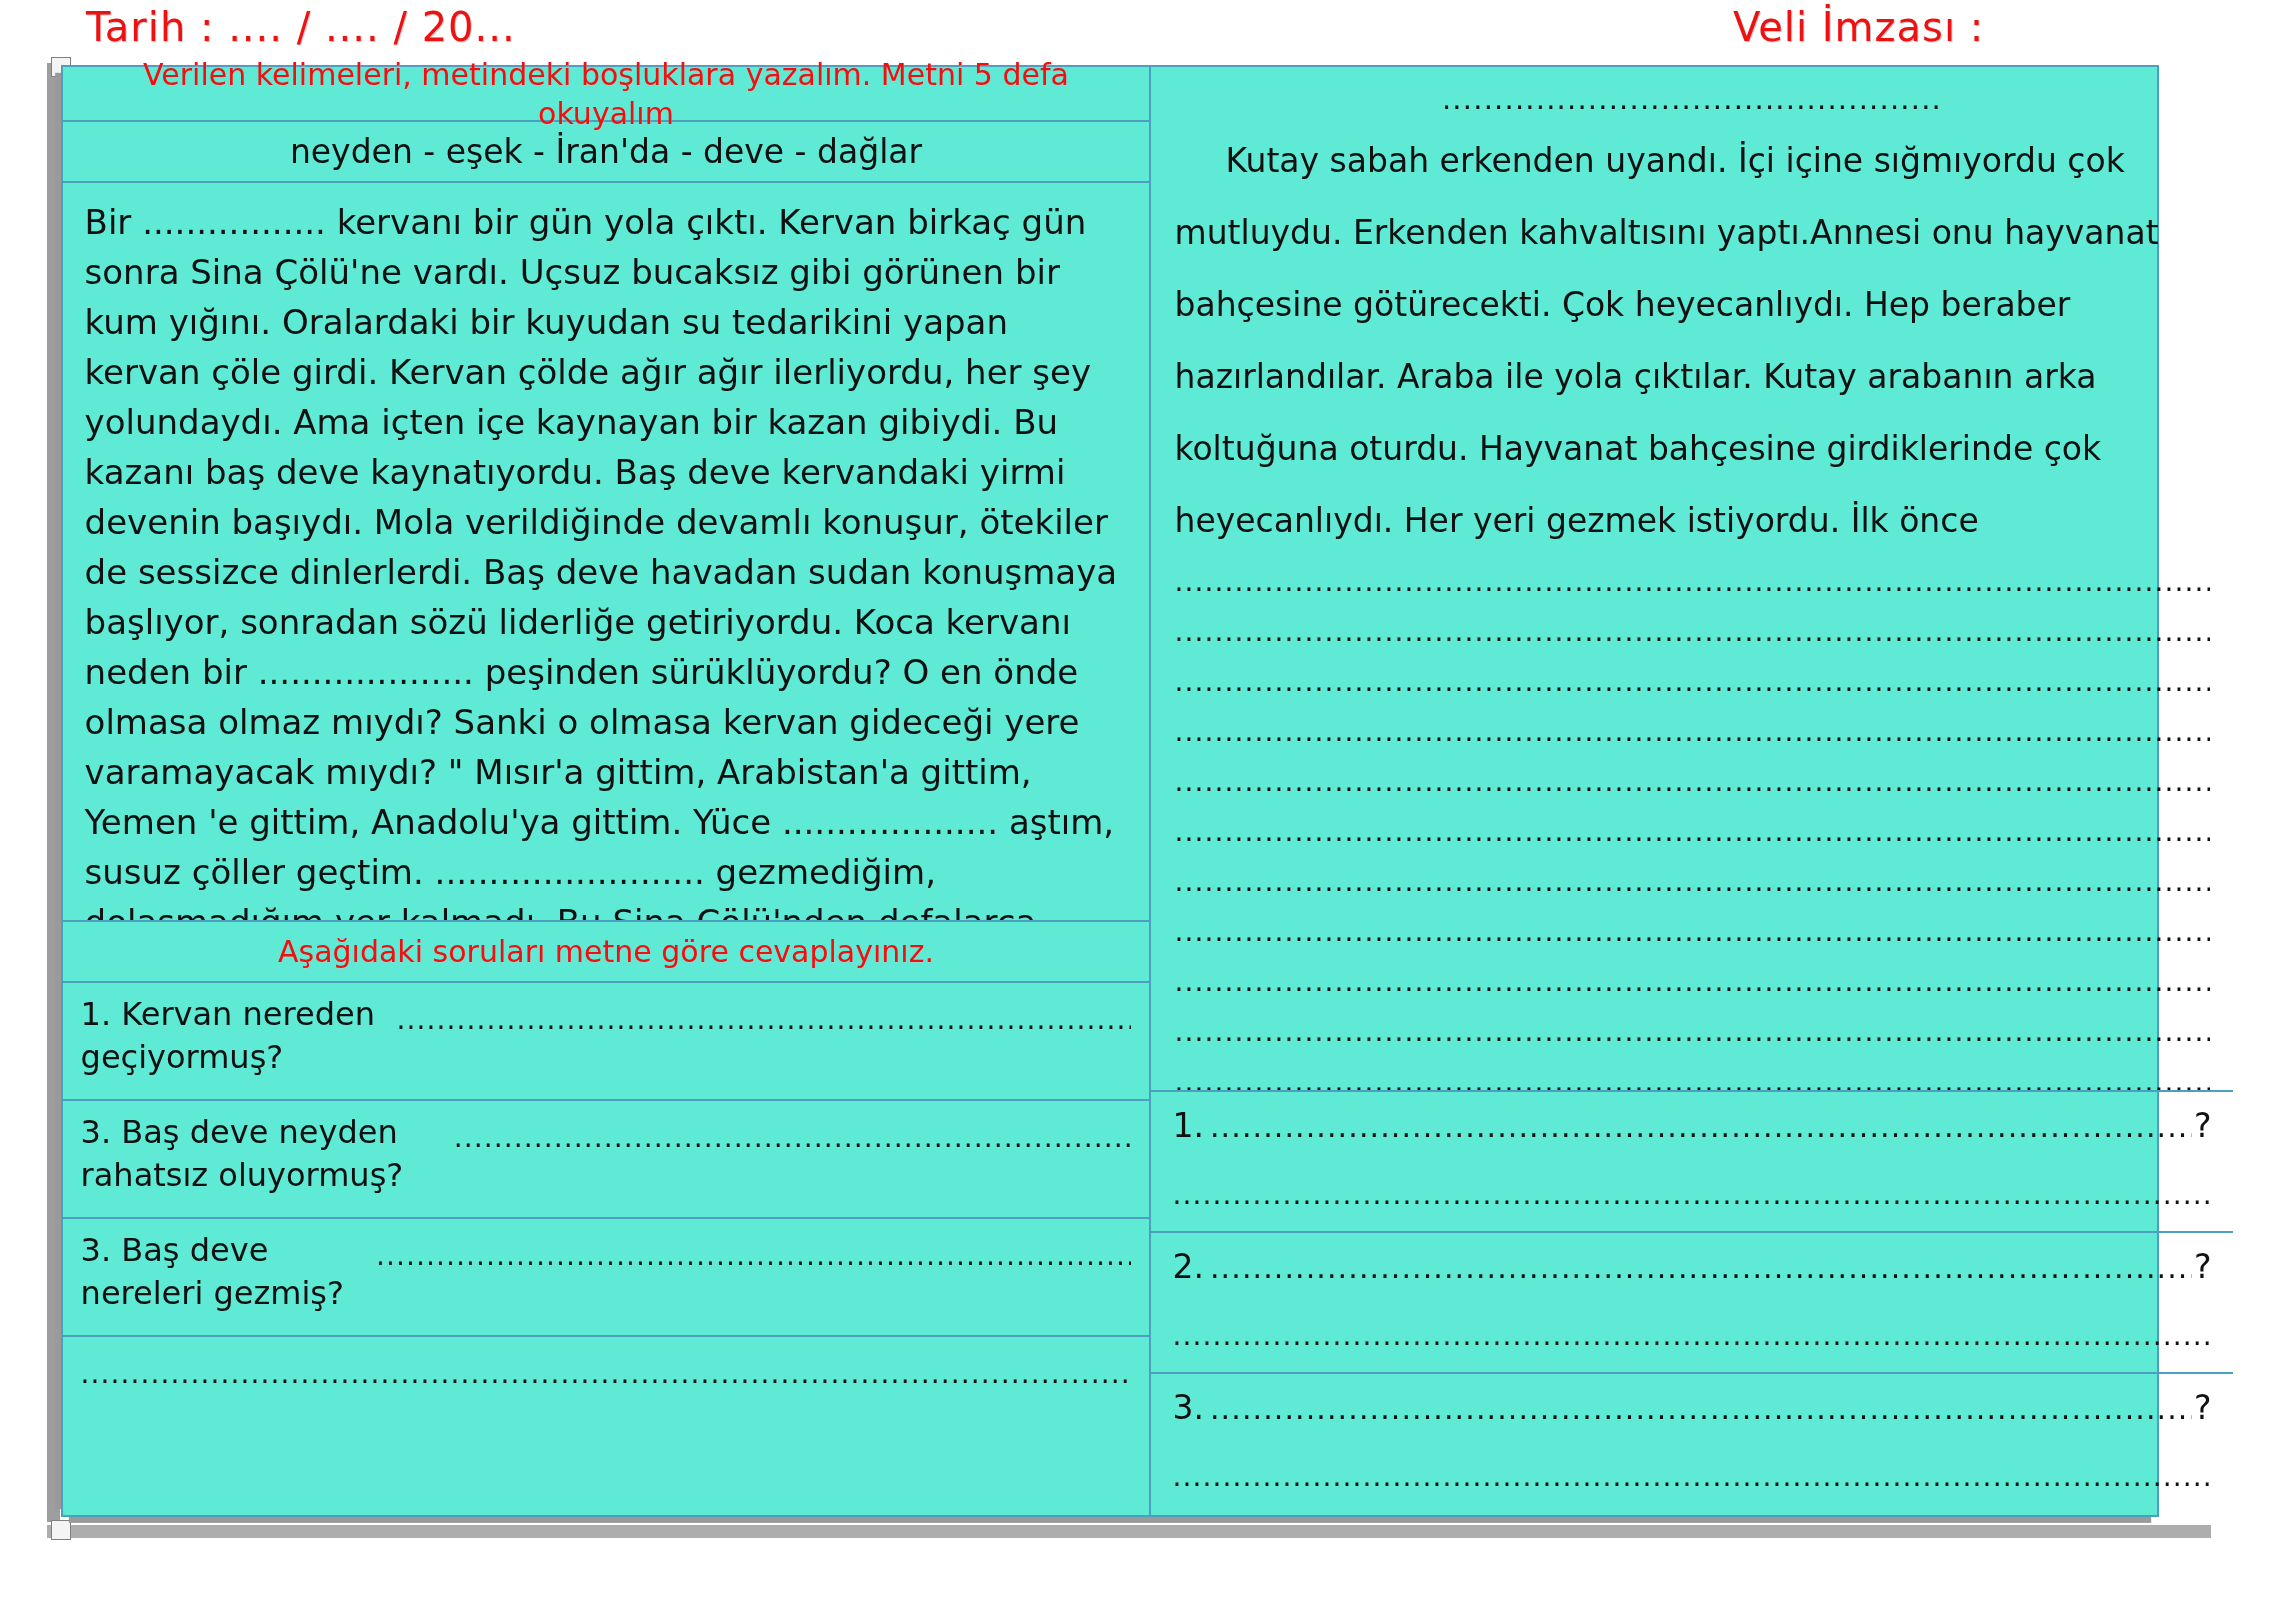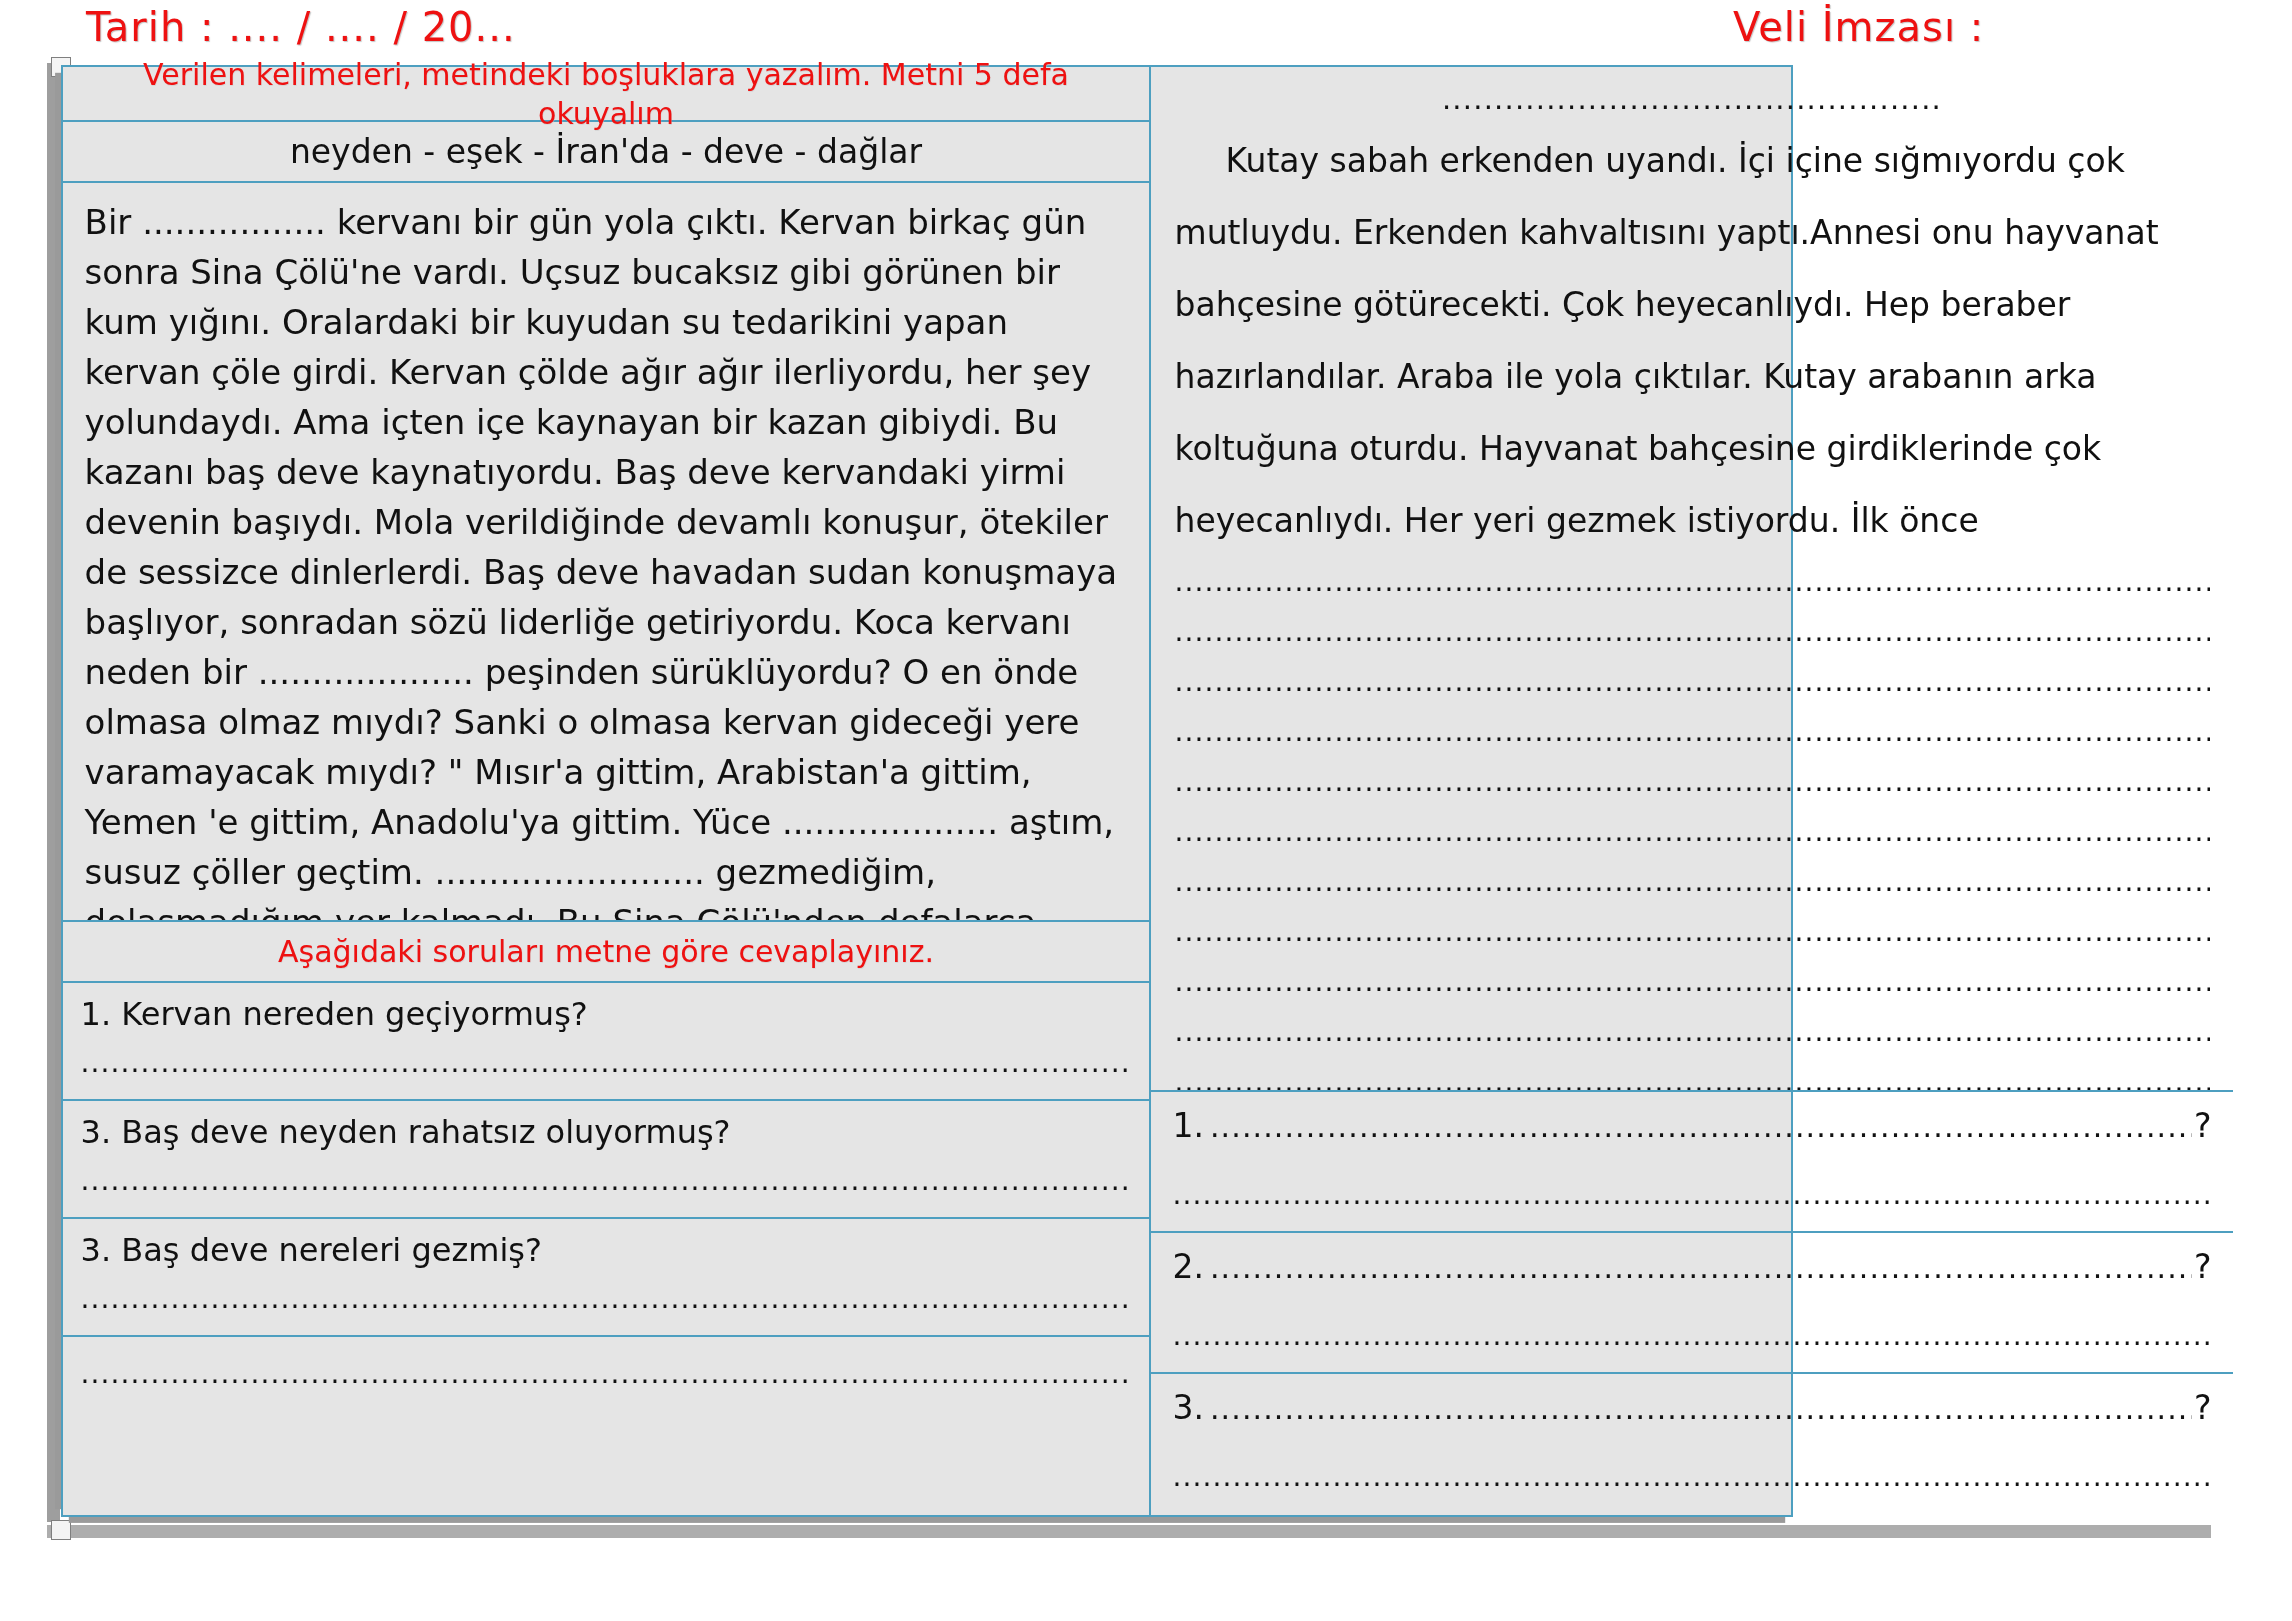--- a/index.html
+++ b/index.html
@@ -22,22 +22,22 @@
     font-weight:400;
     text-shadow:1px 1px 1px rgba(150,150,150,.55);
   }
   #hdr-date{left:86px;top:3.9px;font-size:40px;letter-spacing:1px;}
   #hdr-title{left:863px;top:0px;font-size:48px;letter-spacing:1px;}
   #hdr-sign{left:1733px;top:3.9px;font-size:40px;letter-spacing:1px;}
 
   
   #sheet{
     position:absolute;left:61px;top:65px;
-    width:1732px;height:1452px;
-    background:#e5e5e5;
+    width:2098px;height:1452px;
+    background:#5eead4;
     border:2px solid #4d9fc0;
     box-sizing:border-box;
     display:flex;
     box-shadow:-13.7px 0 0 -7.8px #9a9a9a, 0 13.7px 0 -7.8px #9a9a9a;
   }
   
   #gutter-left{
     position:absolute;left:47px;top:63px;width:12.7px;height:1459px;
     background:#9e9e9e;
   }
@@ -96,21 +96,21 @@
     color:#111;
     height:739px;
     overflow:hidden;
   }
 
   #instr-questions{height:61px;}
 
   .qbox{
     height:118px;
     padding:9.8px 17.6px 0 17.6px;
-    display:flex;flex-direction:column;justify-content:flex-start;
+    display:flex;flex-direction:row;justify-content:flex-start;
     box-sizing:border-box;
   }
   .qtext{
     font-family:"DejaVu Sans", sans-serif;
     font-size:32px;
     color:#111;
     line-height:43px;
   }
   .dots{
     font-family:"DejaVu Sans", sans-serif;

